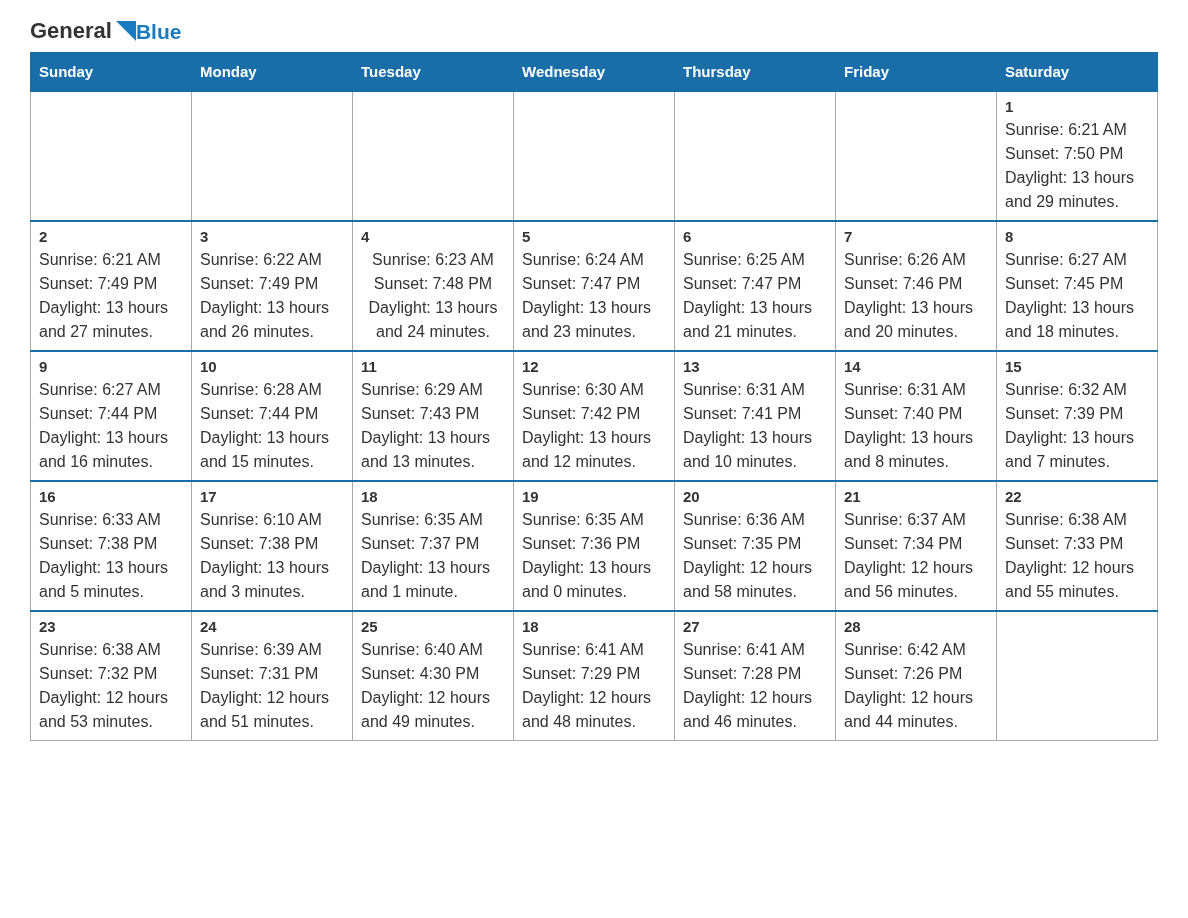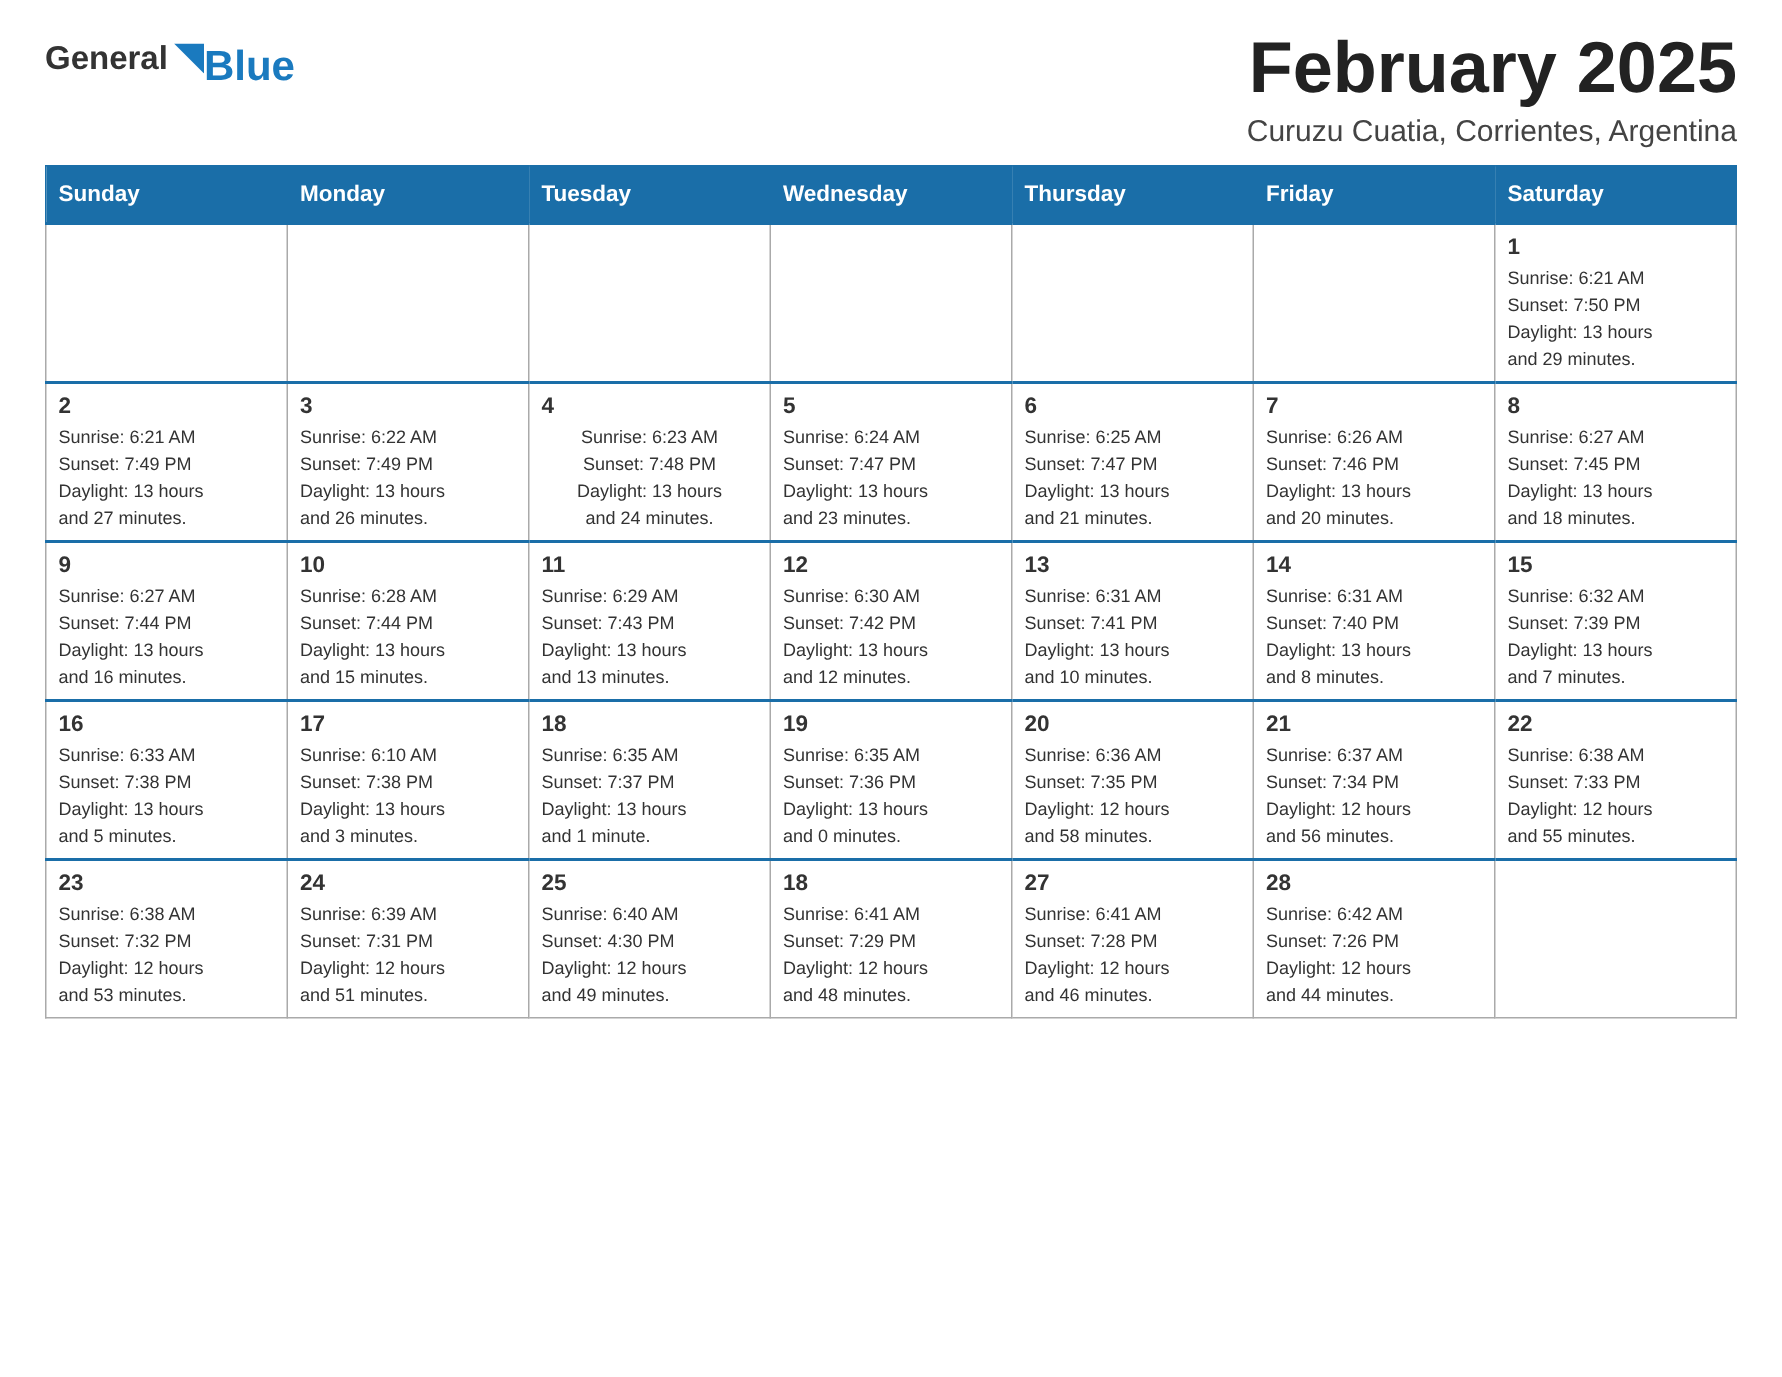--- a/index.html
+++ b/index.html
@@ -64,68 +64,64 @@
     .calendar tr td {
       border-top: 2px solid #1a6ea8;
     }
     .day-number {
       font-size: 15px;
       font-weight: bold;
       display: block;
       margin-bottom: 3px;
     }
     .day-info {
-      font-size: 12px;
+      font-size: 16px;
       color: #333;
       line-height: 1.5;
     }
     .empty-cell {
       background: #fff;
     }
     .logo-text-wrapper {
       display: flex;
       line-height: 1;
     }
     .logo-line1 {
       display: flex;
       align-items: center;
       font-size: 22px;
       font-weight: bold;
       color: #333;
     }
     .logo-line2 {
       display: flex;
       align-items: center;
-      font-size: 28px;
+      font-size: 21px;
       font-weight: bold;
       color: #1a7abf;
-      margin-top: 10px;
+      margin-top: 0;
     }
   </style>
 </head>
 <body>
 
 <div class="header">
   <div class="logo">
     <div class="logo-text-wrapper">
       <div class="logo-line1">
         <span>General</span>
         <svg width="22" height="20" viewBox="0 0 22 20" style="margin-left:2px;">
           <polygon points="2,0 22,0 22,20" fill="#1a7abf"></polygon>
         </svg>
       </div>
       <div class="logo-line2">
         <span>Blue</span>
       </div>
     </div>
   </div>
-  <div class="title-section">
-    <div class="month-title">February 2025</div>
-    <div class="location-title">Curuzu Cuatia, Corrientes, Argentina</div>
-  </div>
 </div>
 
 <table class="calendar">
   <thead>
     <tr>
     <th>Sunday</th>
         <th>Monday</th>
         <th>Tuesday</th>
         <th>Wednesday</th>
         <th>Thursday</th>

